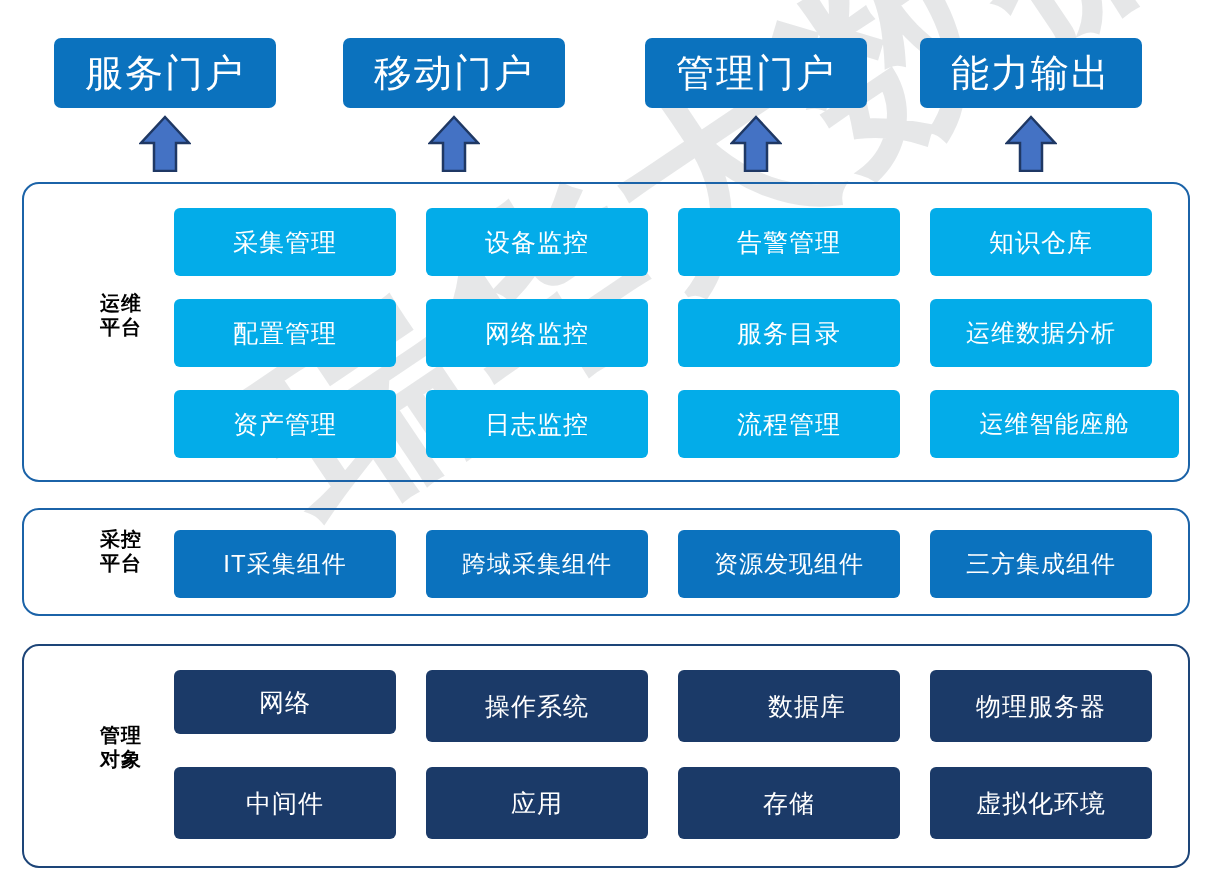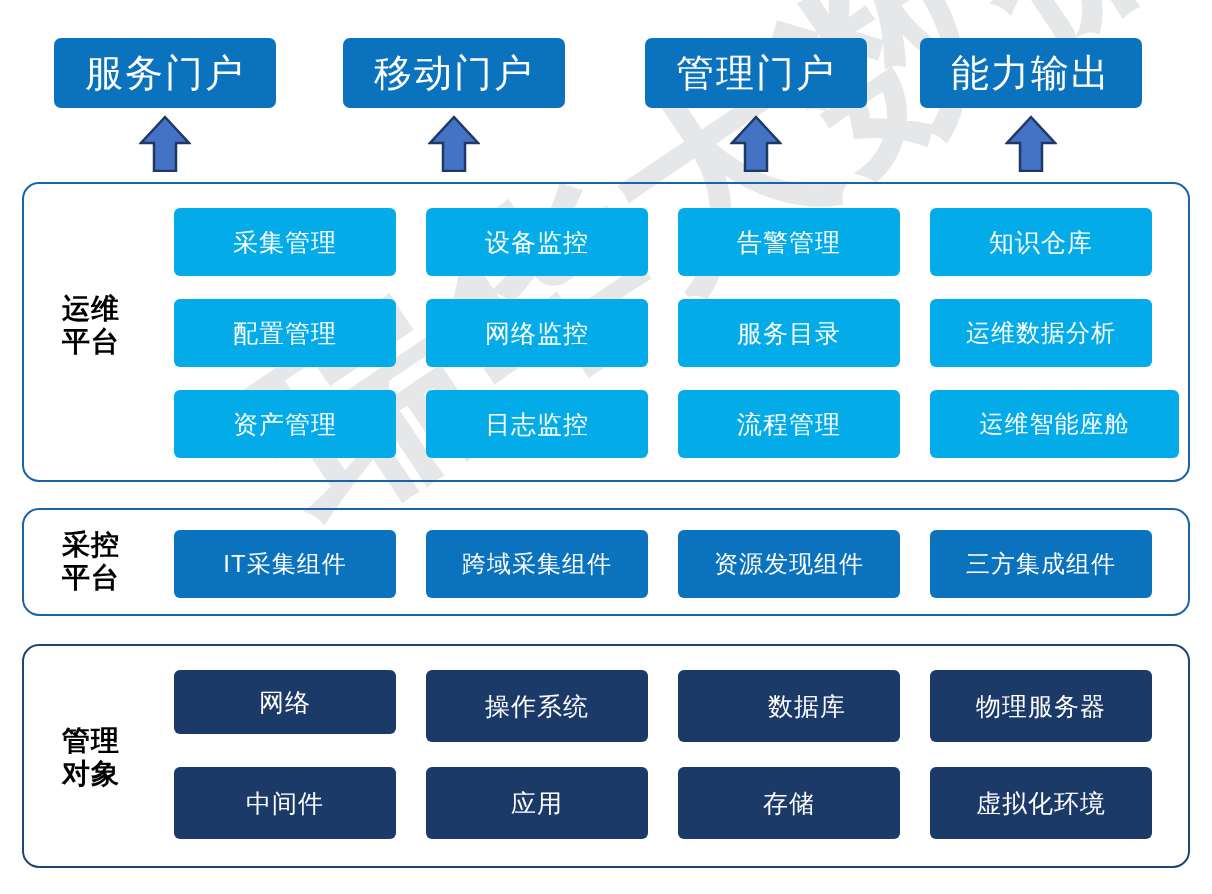--- a/index.html
+++ b/index.html
@@ -81,22 +81,23 @@
     z-index: 10;
   }
   #layer-ops    { top: 182px;  height: 300px; }
   #layer-collect{ top: 508px;  height: 108px; }
   #layer-objects{ top: 644px;  height: 224px; border-color: #1d4578; }
 
   .layer-label {
     position: absolute;
     left: 38px;
     width: 118px;
+    text-align: center;
     color: #000000;
-    font-size: 28px;
+    font-size: 20px;
     font-weight: bold;
     line-height: 1.18;
     letter-spacing: 1px;
   }
   #layer-ops     .layer-label { top: 108px; }
   #layer-collect .layer-label { top: 18px; }
   #layer-objects .layer-label { top: 78px; }
 
   .grid {
     position: absolute;

